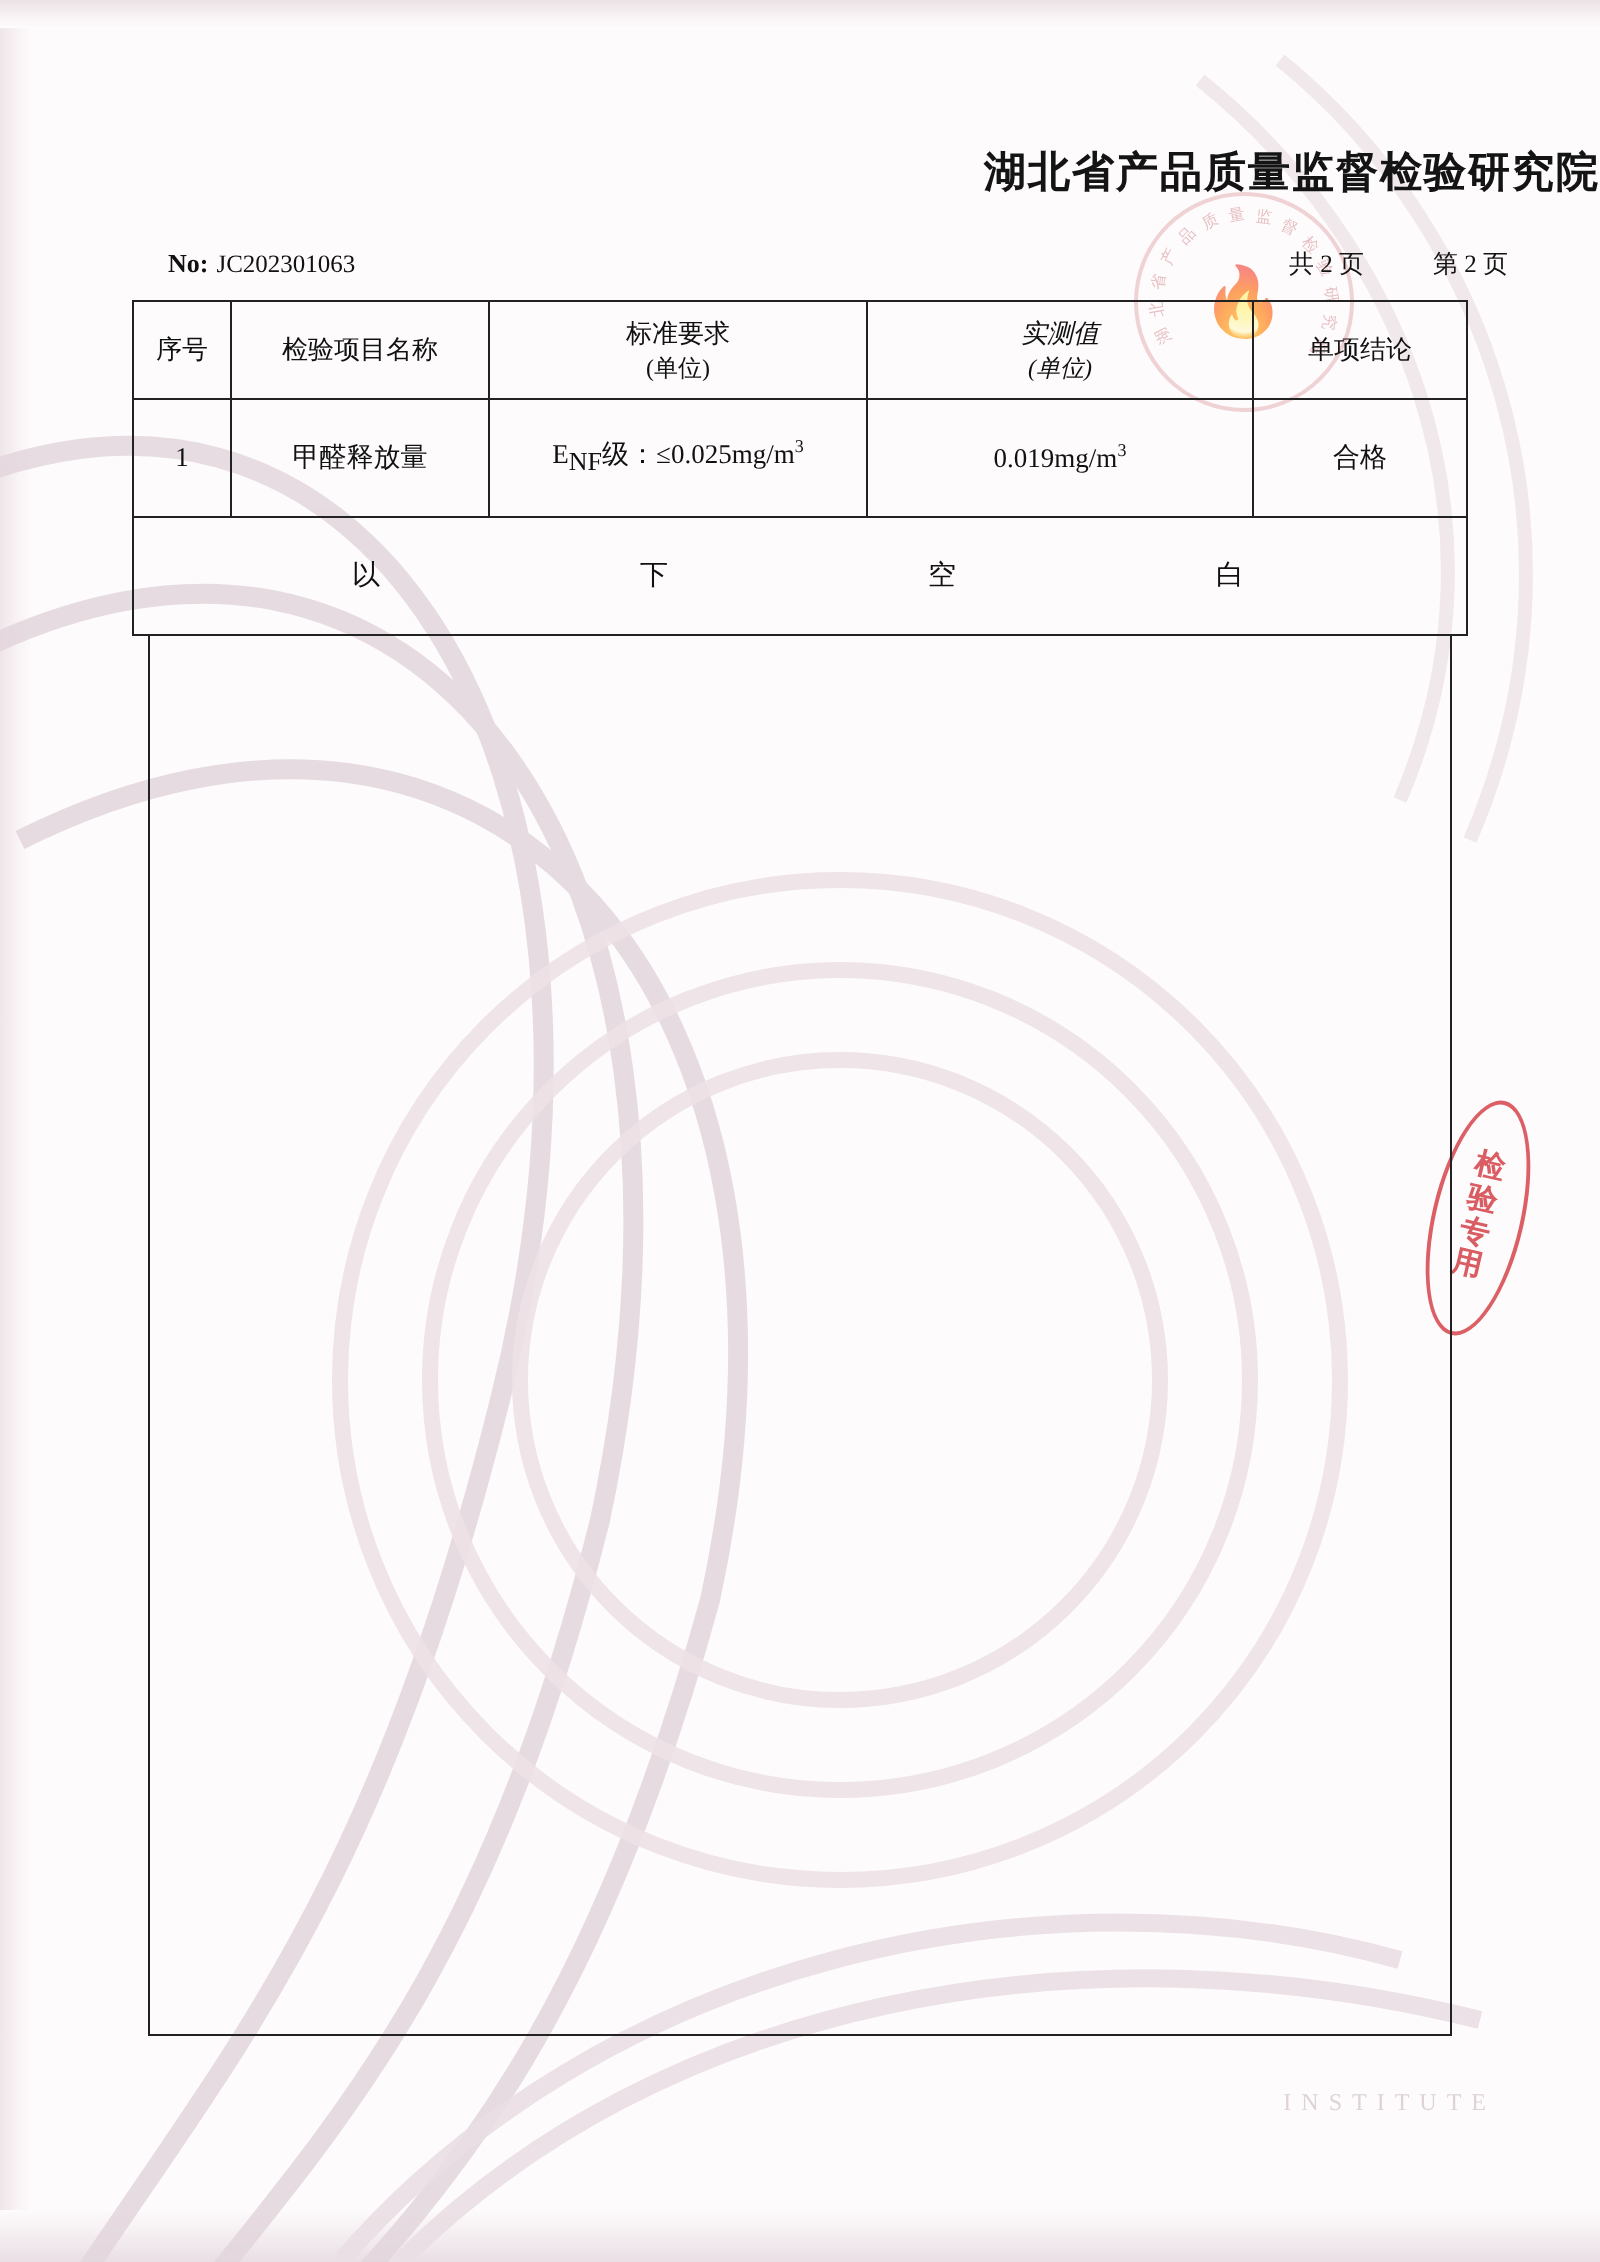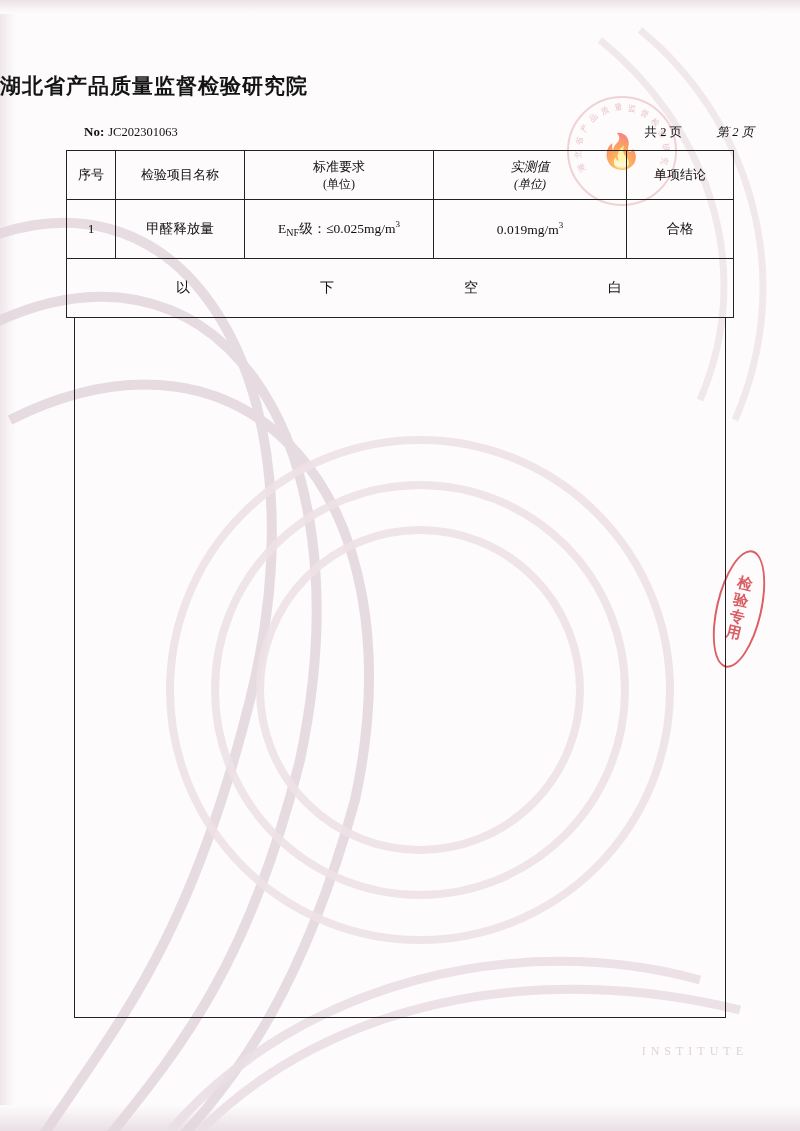--- a/index.html
+++ b/index.html
@@ -124,21 +124,21 @@
     letter-spacing: 5px;
     margin-top: 4px;
   }
 
   
   .content {
     position: relative;
     z-index: 3;
   }
   .title-block {
-    text-align: left;
+    text-align: right;
     padding-top: 72px;
   }
   .title-main {
     font-size: 21px;
     font-weight: bold;
     letter-spacing: 1px;
     color: #141414;
   }
   .title-sub {
     font-size: 19px;
@@ -172,21 +172,20 @@
   }
   .meta-pages {
     position: absolute;
     right: 58px;
     top: 0;
   }
   .meta-page-current {
     position: absolute;
     right: -14px;
     top: 0;
-    font-style: italic;
   }
 
   table.report {
     margin: 8px auto 0 auto;
     border-collapse: collapse;
     width: 652px;
     table-layout: fixed;
   }
   table.report th, table.report td {
     border: 1px solid #222;
@@ -206,21 +205,21 @@
   table.report td {
     height: 56px;
     font-size: 13.5px;
   }
   .col-no    { width: 46px; }
   .col-name  { width: 126px; }
   .col-req   { width: 186px; }
   .col-meas  { width: 190px; font-style: italic; }
   .col-concl { width: 104px; }
 
-  sub { font-size: 10px; }
+  sub { font-size: 13px; }
   sup { font-size: 9px; }
 
   .blank-row td {
     border-top: 1px solid #222;
     border-left: none;
     border-right: none;
     border-bottom: none;
     height: 34px;
   }
   .blank-line {

